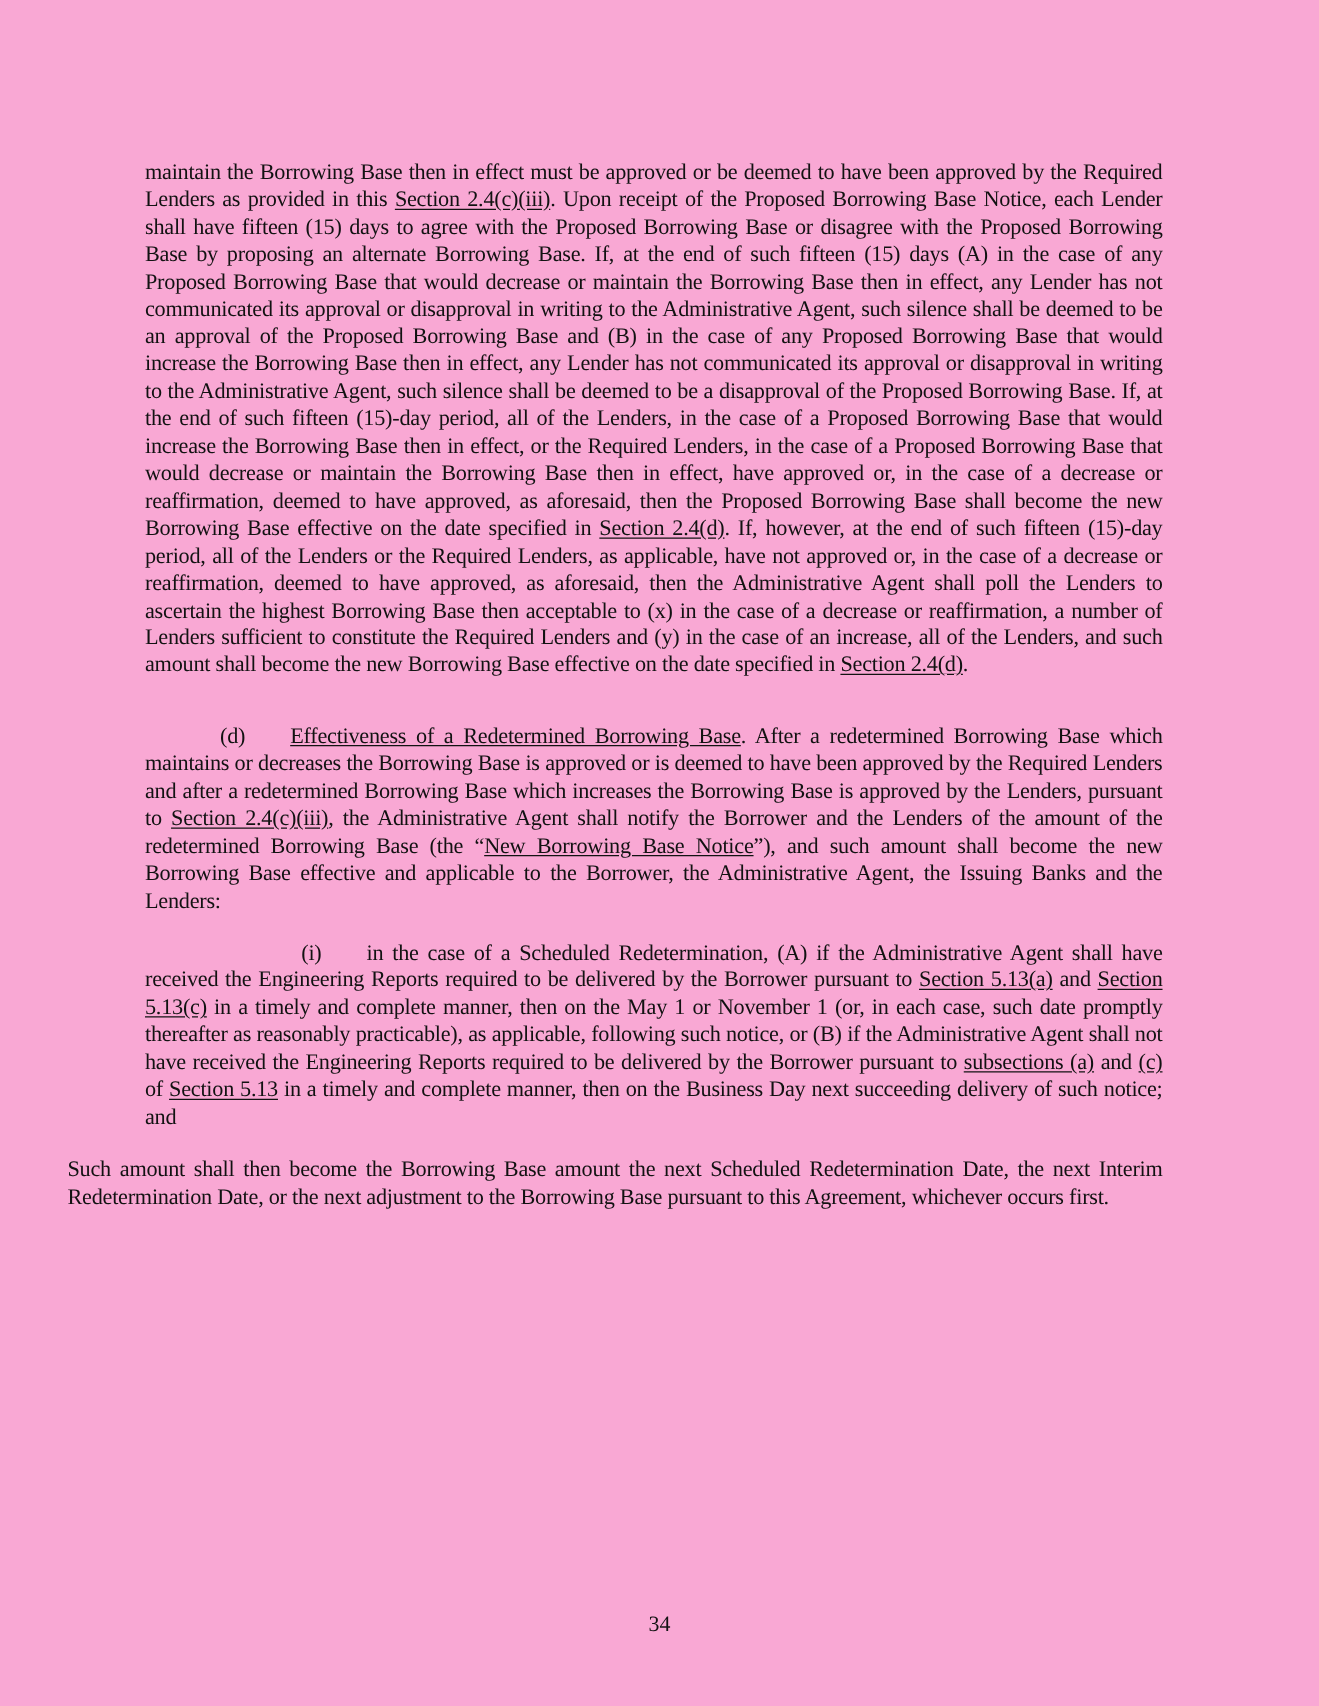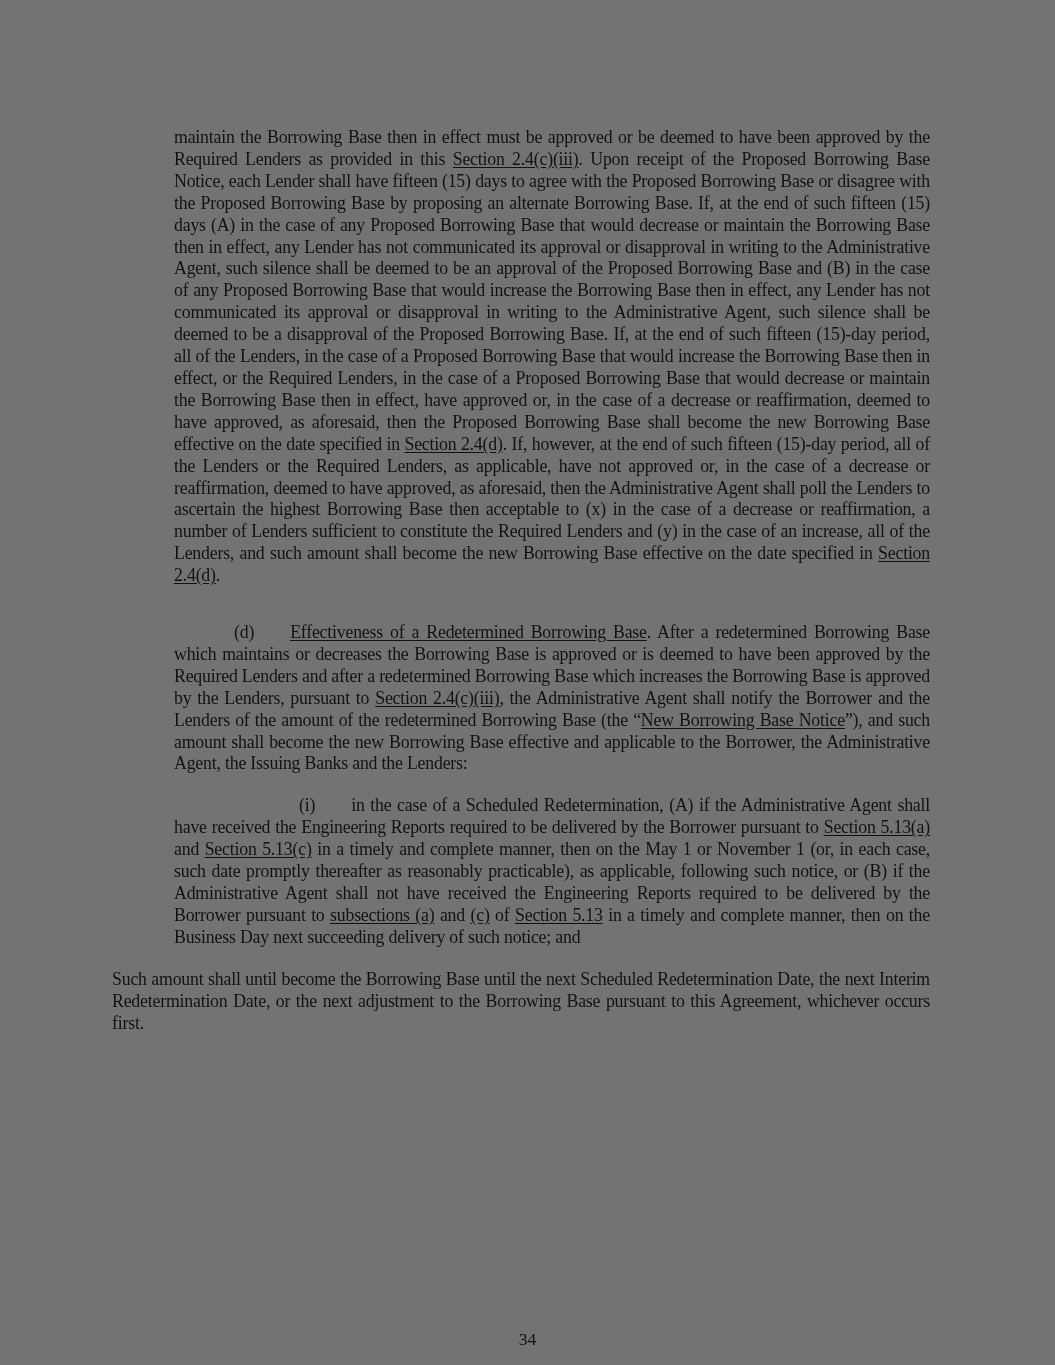--- a/index.html
+++ b/index.html
@@ -2,56 +2,56 @@
 <html><head>
 <meta charset="utf-8">
 <title>Agreement Page 34</title>
 <style>
   * { margin: 0; padding: 0; box-sizing: border-box; }
   html, body { background: #ffffff; }
   .page {
     position: relative;
     width: 1055px;
     height: 1365px;
-    background: #737373;
+    background: #f9a8d4;
     color: #121212;
     font-family: "Liberation Serif", "DejaVu Serif", serif;
-    padding: 127px 125px 0 112px;
+    padding: 127px 125px 0 54px;
     overflow: hidden;
   }
   .para {
     font-size: 17.8px;
     line-height: 21.9px;
     letter-spacing: -0.2px;
     text-align: justify;
     margin-left: 62px;
     margin-bottom: 20px;
     color: #121212;
   }
   .style-body   { text-indent: 0; }
   .style-level1 { text-indent: 60px; margin-top: 35px; }
   .style-level2 { text-indent: 125px; }
   .style-margin { margin-left: 0; text-indent: 0; }
   .tab { display: inline-block; width: 36px; }
   .uref { text-decoration: underline; text-underline-offset: 2px; }
   .footer {
     position: absolute;
-    top: 1328px;
+    top: 1288px;
     left: 0;
     width: 1055px;
     text-align: center;
     font-size: 17.5px;
     line-height: 22px;
     color: #121212;
   }
 </style>
 </head>
 <body>
 
 <div class="page">
   <div id="doc-body">
       <p class="para style-body">maintain the Borrowing Base then in effect must be approved or be deemed to have been approved by the Required Lenders as provided in this <span class="uref">Section 2.4(c)(iii)</span>.  Upon receipt of the Proposed Borrowing Base Notice, each Lender shall have fifteen (15) days to agree with the Proposed Borrowing Base or disagree with the Proposed Borrowing Base by proposing an alternate Borrowing Base.  If, at the end of such fifteen (15) days (A) in the case of any Proposed Borrowing Base that would decrease or maintain the Borrowing Base then in effect, any Lender has not communicated its approval or disapproval in writing to the Administrative Agent, such silence shall be deemed to be an approval of the Proposed Borrowing Base and (B) in the case of any Proposed Borrowing Base that would increase the Borrowing Base then in effect, any Lender has not communicated its approval or disapproval in writing to the Administrative Agent, such silence shall be deemed to be a disapproval of the Proposed Borrowing Base.  If, at the end of such fifteen (15)-day period, all of the Lenders, in the case of a Proposed Borrowing Base that would increase the Borrowing Base then in effect, or the Required Lenders, in the case of a Proposed Borrowing Base that would decrease or maintain the Borrowing Base then in effect, have approved or, in the case of a decrease or reaffirmation, deemed to have approved, as aforesaid, then the Proposed Borrowing Base shall become the new Borrowing Base effective on the date specified in <span class="uref">Section 2.4(d)</span>.  If, however, at the end of such fifteen (15)-day period, all of the Lenders or the Required Lenders, as applicable, have not approved or, in the case of a decrease or reaffirmation, deemed to have approved, as aforesaid, then the Administrative Agent shall poll the Lenders to ascertain the highest Borrowing Base then acceptable to (x) in the case of a decrease or reaffirmation, a number of Lenders sufficient to constitute the Required Lenders and (y) in the case of an increase, all of the Lenders, and such amount shall become the new Borrowing Base effective on the date specified in <span class="uref">Section 2.4(d)</span>.</p>
       <p class="para style-level1">(d)<span class="tab"></span><span class="uref">Effectiveness of a Redetermined Borrowing Base</span>.  After a redetermined Borrowing Base which maintains or decreases the Borrowing Base is approved or is deemed to have been approved by the Required Lenders and after a redetermined Borrowing Base which increases the Borrowing Base is approved by the Lenders, pursuant to <span class="uref">Section 2.4(c)(iii)</span>, the Administrative Agent shall notify the Borrower and the Lenders of the amount of the redetermined Borrowing Base (the “<span class="uref">New Borrowing Base Notice</span>”), and such amount shall become the new Borrowing Base effective and applicable to the Borrower, the Administrative Agent, the Issuing Banks and the Lenders:</p>
       <p class="para style-level2">(i)<span class="tab"></span>in the case of a Scheduled Redetermination, (A) if the Administrative Agent shall have received the Engineering Reports required to be delivered by the Borrower pursuant to <span class="uref">Section 5.13(a)</span> and <span class="uref">Section 5.13(c)</span> in a timely and complete manner, then on the May 1 or November 1 (or, in each case, such date promptly thereafter as reasonably practicable), as applicable, following such notice, or (B) if the Administrative Agent shall not have received the Engineering Reports required to be delivered by the Borrower pursuant to <span class="uref">subsections (a)</span> and <span class="uref">(c)</span> of <span class="uref">Section 5.13</span> in a timely and complete manner, then on the Business Day next succeeding delivery of such notice; and</p>
-      <p class="para style-margin">Such amount shall until become the Borrowing Base until the next Scheduled Redetermination Date, the next Interim Redetermination Date, or the next adjustment to the Borrowing Base pursuant to this Agreement, whichever occurs first.</p>
+      <p class="para style-margin">Such amount shall then become the Borrowing Base amount the next Scheduled Redetermination Date, the next Interim Redetermination Date, or the next adjustment to the Borrowing Base pursuant to this Agreement, whichever occurs first.</p>
     </div>
   <div class="footer">34</div>
 </div>
 
 </body></html>

